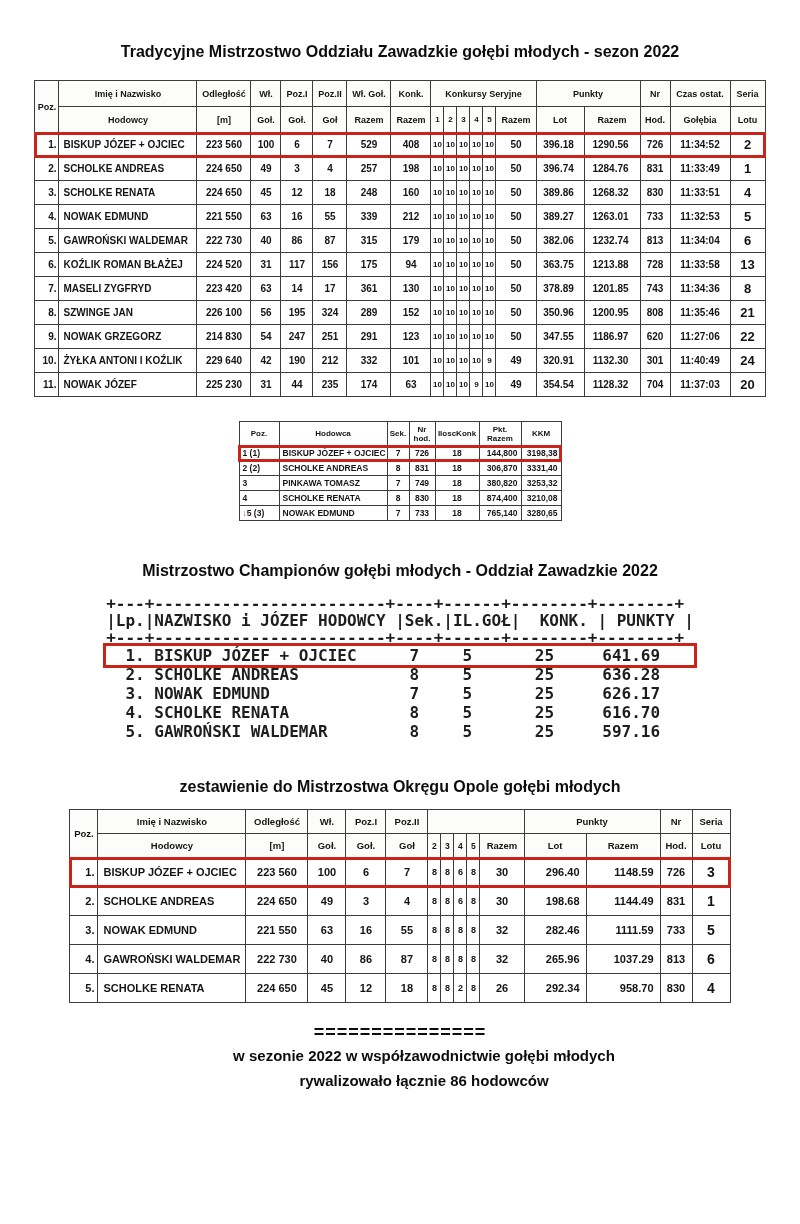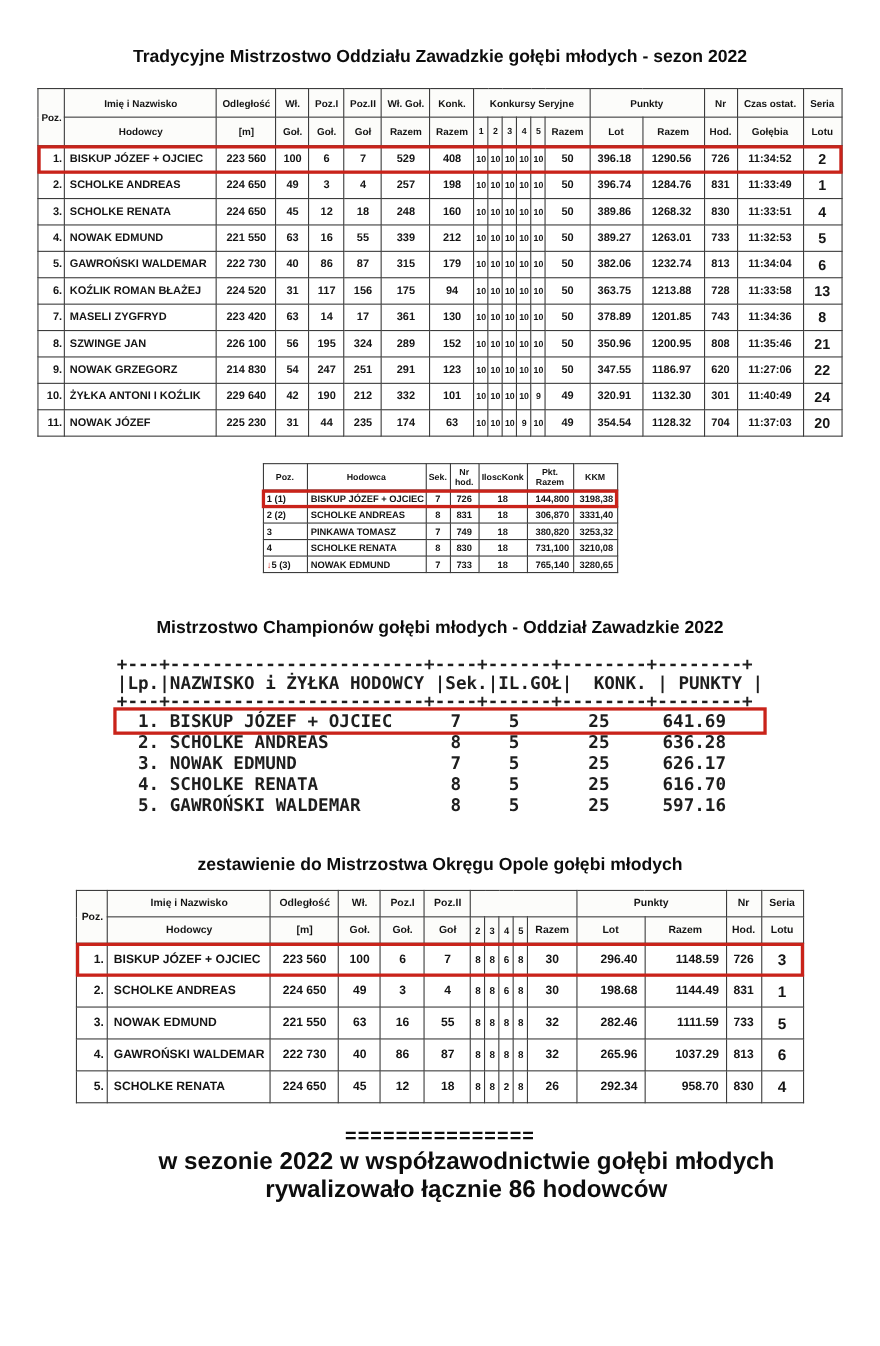--- a/index.html
+++ b/index.html
@@ -62,21 +62,21 @@
   .t4 .c-right { text-align: right; padding-right: 6px; }
   .t4 .c-seria { font-size: 14px; }
 
   
   tr.hl { outline: 3px solid #c9231a; outline-offset: -2px; }
   .t3row.hl { outline: 3px solid #c9231a; outline-offset: 0; }
 
   
   .footer { margin-top: 18px; text-align: center; font-weight: bold; color: #0d0d0d; }
   .footer .equals { font-size: 18px; letter-spacing: 1px; line-height: 22px; }
-  .footer .fline { font-size: 22px; line-height: 25px; margin-left: 48px; }
+  .footer .fline { font-size: 15px; line-height: 25px; margin-left: 48px; }
 </style>
 </head>
 <body>
 
 <div>
 
   <div class="title" id="t1-title">Tradycyjne Mistrzostwo Oddziału Zawadzkie gołębi młodych - sezon 2022</div>
 
   <table class="grid t1">
     <colgroup>
@@ -438,41 +438,41 @@
           <td class="c-right">380,820</td>
           <td class="c-right">3253,32</td>
         </tr>
 
         <tr>
           <td class="c-poz"><span class="arrow"></span><span>4</span></td>
           <td class="c-name">SCHOLKE RENATA</td>
           <td>8</td>
           <td>830</td>
           <td>18</td>
-          <td class="c-right">731,100</td>
+          <td class="c-right">874,400</td>
           <td class="c-right">3210,08</td>
         </tr>
 
         <tr>
           <td class="c-poz"><span class="arrow">↓</span><span>5 (3)</span></td>
           <td class="c-name">NOWAK EDMUND</td>
           <td>7</td>
           <td>733</td>
           <td>18</td>
           <td class="c-right">765,140</td>
           <td class="c-right">3280,65</td>
         </tr>
       </tbody>
   </table>
 
   <div class="title" id="t3-title">Mistrzostwo Championów gołębi młodych - Oddział Zawadzkie 2022</div>
 
   <div class="t3">
     <div class="pre">+---+------------------------+----+------+--------+--------+</div>
-    <div class="pre">|Lp.|NAZWISKO i ŻYŁKA HODOWCY |Sek.|IL.GOŁ|  KONK. | PUNKTY |</div>
+    <div class="pre">|Lp.|NAZWISKO i JÓZEF HODOWCY |Sek.|IL.GOŁ|  KONK. | PUNKTY |</div>
     <div class="pre">+---+------------------------+----+------+--------+--------+</div>
     <div>
 
         <div class="t3row hl">
           <span class="c3-lp">1.</span>
           <span class="c3-name">BISKUP JÓZEF + OJCIEC</span>
           <span class="c3-sek">7</span>
           <span class="c3-il">5</span>
           <span class="c3-konk">25</span>
           <span class="c3-pkt">641.69</span>

